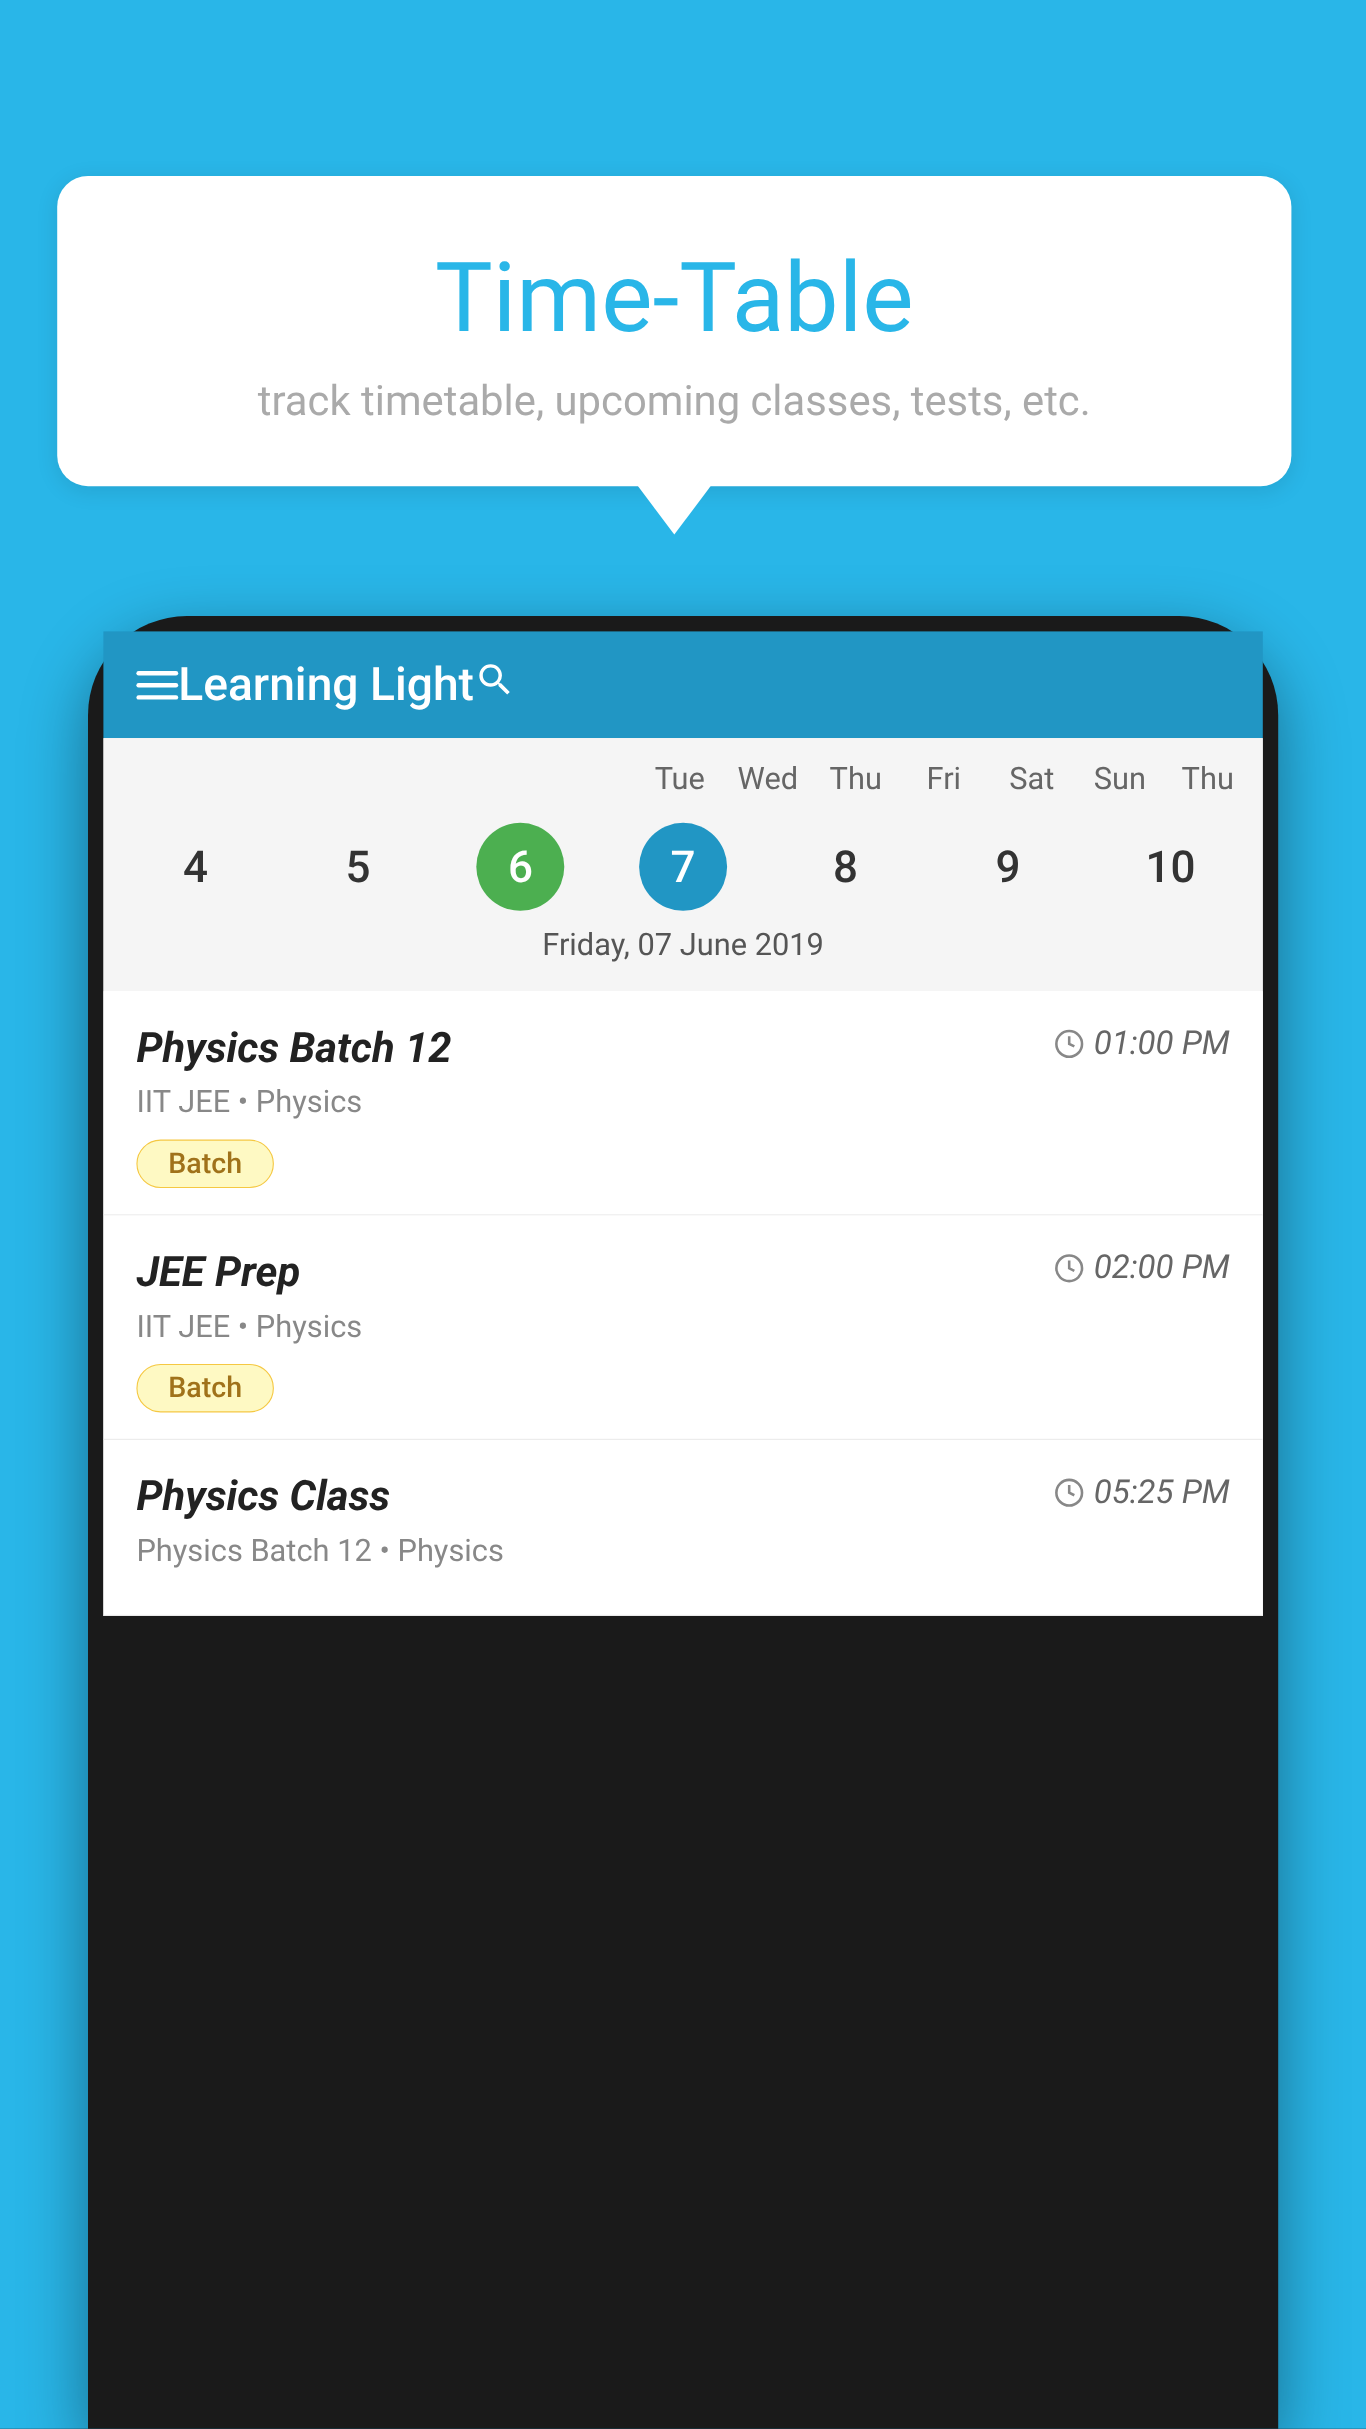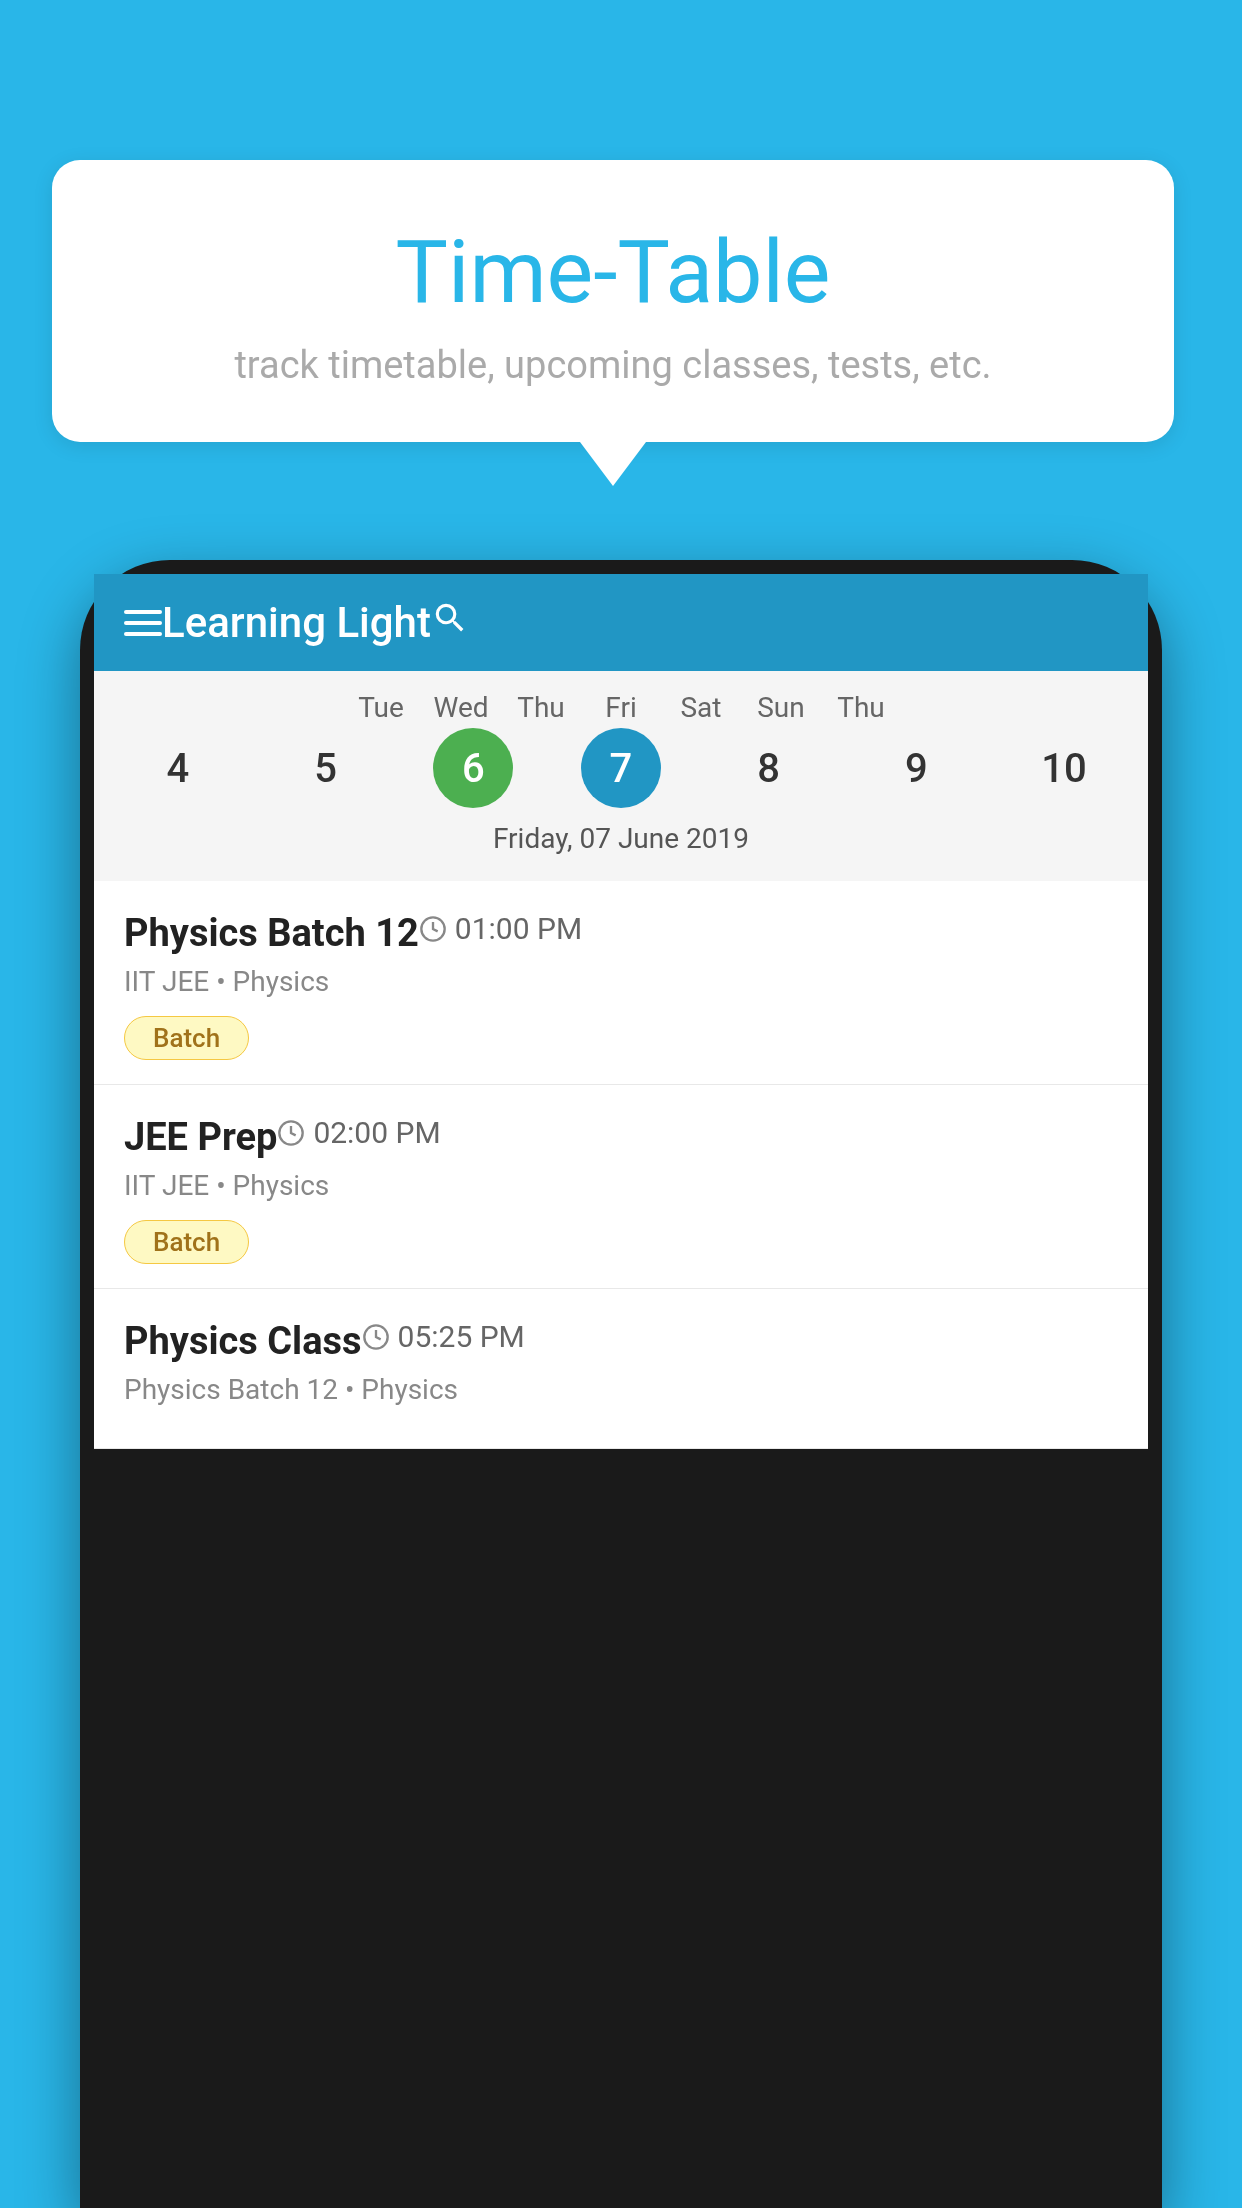--- a/index.html
+++ b/index.html
@@ -161,22 +161,22 @@
     }
 
     
     .calendar-strip {
       background: #f5f5f5;
       padding: 20px 10px 10px;
     }
 
     .day-headers {
       display: flex;
-      justify-content: center;
-      margin-bottom: 4px;
+      justify-content: flex-end;
+      margin-bottom: 24px;
     }
 
     .day-header {
       font-size: 28px;
       color: #666;
       width: 80px;
       text-align: center;
     }
 
     .day-numbers {
@@ -220,22 +220,24 @@
     }
 
     .class-item {
       background: white;
       padding: 30px 30px 24px;
       border-bottom: 1px solid #e8e8e8;
     }
 
     .class-item-header {
       display: flex;
+      justify-content: space-between;
       align-items: flex-start;
       margin-bottom: 10px;
+      font-style: italic;
     }
 
     .class-name {
       font-size: 38px;
       font-weight: 700;
       color: #222;
     }
 
     .class-time {
       font-size: 30px;

